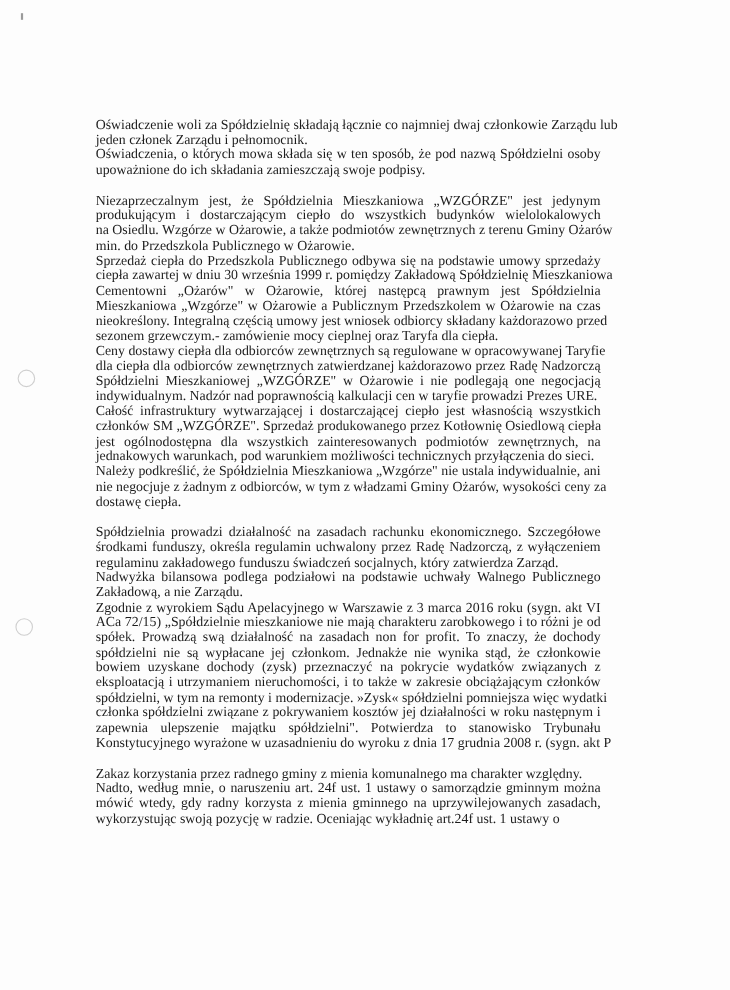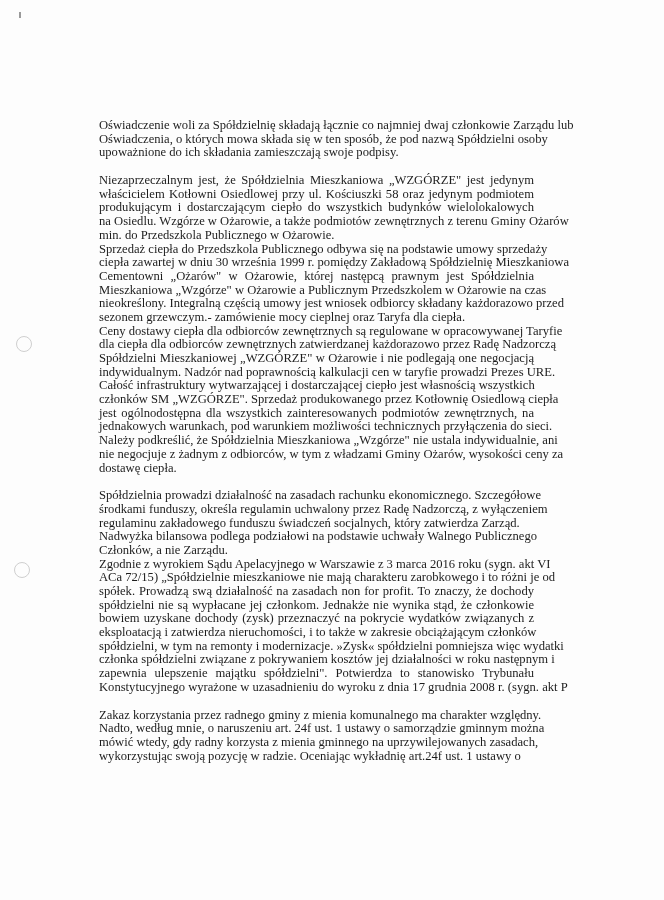--- a/index.html
+++ b/index.html
@@ -4,43 +4,43 @@
 <style>
   html, body { margin: 0; padding: 0; background: #ffffff; }
   body { width: 664px; height: 900px; position: relative; overflow: hidden; }
   .page { position: absolute; left: 0; top: 0; width: 664px; height: 900px; background: #fdfdfd; }
   .tick { position: absolute; left: 19px; top: 12px; width: 2px; height: 6px; background: #9a9a9a; }
   .hole { position: absolute; width: 14px; height: 14px; border: 1.5px solid #cfcfcf; border-radius: 50%; }
   .hole.h1 { left: 16px; top: 336px; }
   .hole.h2 { left: 14px; top: 562px; }
   .text { position: absolute; left: 87px; top: 107px; width: 459px;
           font-family: "Liberation Serif", serif; font-size: 12.6px; color: #1c1c1c; }
-  .para { margin: 12px; }
+  .para { margin: 0; }
   .para.gap { margin-top: 14px; }
   .ln { display: block; height: 13.7px; line-height: 13.7px; white-space: nowrap;
         text-align: justify; text-align-last: justify; }
   .ln.last { text-align-last: left; }
 </style>
 </head>
 <body>
 
 <div class="page">
   <div class="tick"></div>
   <div class="hole h1"></div>
   <div class="hole h2"></div>
 
   <div class="text" id="doc-text">
       <div class="para">
         <span class="ln">Oświadczenie woli za Spółdzielnię składają łącznie co najmniej dwaj członkowie Zarządu lub</span>
+        <span class="ln last">jeden członek Zarządu i pełnomocnik.</span>
         <span class="ln">Oświadczenia, o których mowa składa się w ten sposób, że pod nazwą Spółdzielni osoby</span>
         <span class="ln last">upoważnione do ich składania zamieszczają swoje podpisy.</span>
       </div>
       <div class="para gap">
         <span class="ln">Niezaprzeczalnym jest, że Spółdzielnia Mieszkaniowa „WZGÓRZE" jest  jedynym</span>
-        <span class="ln">właścicielem Kotłowni Osiedlowej przy ul. Kościuszki 58 oraz jedynym podmiotem</span>
         <span class="ln">produkującym i dostarczającym ciepło do wszystkich budynków wielolokalowych</span>
         <span class="ln">na Osiedlu. Wzgórze w Ożarowie, a także podmiotów zewnętrznych z terenu Gminy Ożarów</span>
         <span class="ln last">min. do Przedszkola Publicznego w Ożarowie.</span>
         <span class="ln">Sprzedaż ciepła do Przedszkola Publicznego odbywa się na podstawie umowy sprzedaży</span>
         <span class="ln">ciepła zawartej w dniu 30 września 1999 r. pomiędzy Zakładową Spółdzielnię Mieszkaniowa</span>
         <span class="ln">Cementowni „Ożarów" w Ożarowie, której następcą prawnym jest Spółdzielnia</span>
         <span class="ln">Mieszkaniowa „Wzgórze" w Ożarowie a Publicznym Przedszkolem w Ożarowie na czas</span>
         <span class="ln">nieokreślony. Integralną częścią umowy jest wniosek odbiorcy składany każdorazowo przed</span>
         <span class="ln last">sezonem grzewczym.-  zamówienie mocy cieplnej oraz Taryfa dla ciepła.</span>
         <span class="ln">Ceny dostawy ciepła dla odbiorców zewnętrznych są regulowane w opracowywanej Taryfie</span>
@@ -53,27 +53,27 @@
         <span class="ln last">jednakowych warunkach, pod warunkiem możliwości technicznych przyłączenia do sieci.</span>
         <span class="ln">Należy podkreślić, że Spółdzielnia Mieszkaniowa „Wzgórze" nie ustala indywidualnie, ani</span>
         <span class="ln">nie negocjuje z żadnym z odbiorców, w tym z władzami Gminy Ożarów, wysokości ceny za</span>
         <span class="ln last">dostawę ciepła.</span>
       </div>
       <div class="para gap">
         <span class="ln">Spółdzielnia prowadzi działalność na zasadach rachunku ekonomicznego. Szczegółowe</span>
         <span class="ln">środkami funduszy, określa regulamin uchwalony przez Radę Nadzorczą, z wyłączeniem</span>
         <span class="ln last">regulaminu zakładowego funduszu świadczeń socjalnych, który zatwierdza Zarząd.</span>
         <span class="ln">Nadwyżka bilansowa podlega podziałowi na podstawie uchwały Walnego Publicznego</span>
-        <span class="ln last">Członków, a nie Zarządu.</span>
+        <span class="ln last">Zakładową, a nie Zarządu.</span>
         <span class="ln">Zgodnie z wyrokiem Sądu Apelacyjnego w Warszawie z 3 marca 2016 roku (sygn. akt VI</span>
         <span class="ln">ACa 72/15) „Spółdzielnie mieszkaniowe nie mają charakteru zarobkowego i to różni je od</span>
         <span class="ln">spółek. Prowadzą swą działalność na zasadach non for profit. To znaczy, że dochody</span>
         <span class="ln">spółdzielni nie są wypłacane jej członkom. Jednakże nie wynika stąd, że członkowie</span>
         <span class="ln">bowiem uzyskane dochody (zysk) przeznaczyć na pokrycie wydatków związanych z</span>
-        <span class="ln">eksploatacją i zatwierdza nieruchomości, i to także w zakresie obciążającym członków</span>
+        <span class="ln">eksploatacją i utrzymaniem nieruchomości, i to także w zakresie obciążającym członków</span>
         <span class="ln">spółdzielni, w tym na remonty i modernizacje. »Zysk« spółdzielni pomniejsza więc wydatki</span>
         <span class="ln">członka spółdzielni związane z pokrywaniem kosztów jej działalności w roku następnym i</span>
         <span class="ln">zapewnia ulepszenie majątku spółdzielni". Potwierdza to stanowisko Trybunału</span>
         <span class="ln">Konstytucyjnego wyrażone w uzasadnieniu do wyroku z dnia 17 grudnia 2008 r. (sygn. akt P</span>
       </div>
       <div class="para gap">
         <span class="ln last">Zakaz korzystania przez radnego gminy z mienia komunalnego ma charakter względny.</span>
         <span class="ln">Nadto, według mnie, o naruszeniu art. 24f ust. 1 ustawy o samorządzie gminnym można</span>
         <span class="ln">mówić wtedy, gdy radny korzysta z mienia gminnego na uprzywilejowanych zasadach,</span>
         <span class="ln last">wykorzystując swoją pozycję w radzie. Oceniając wykładnię art.24f ust. 1 ustawy o</span>

